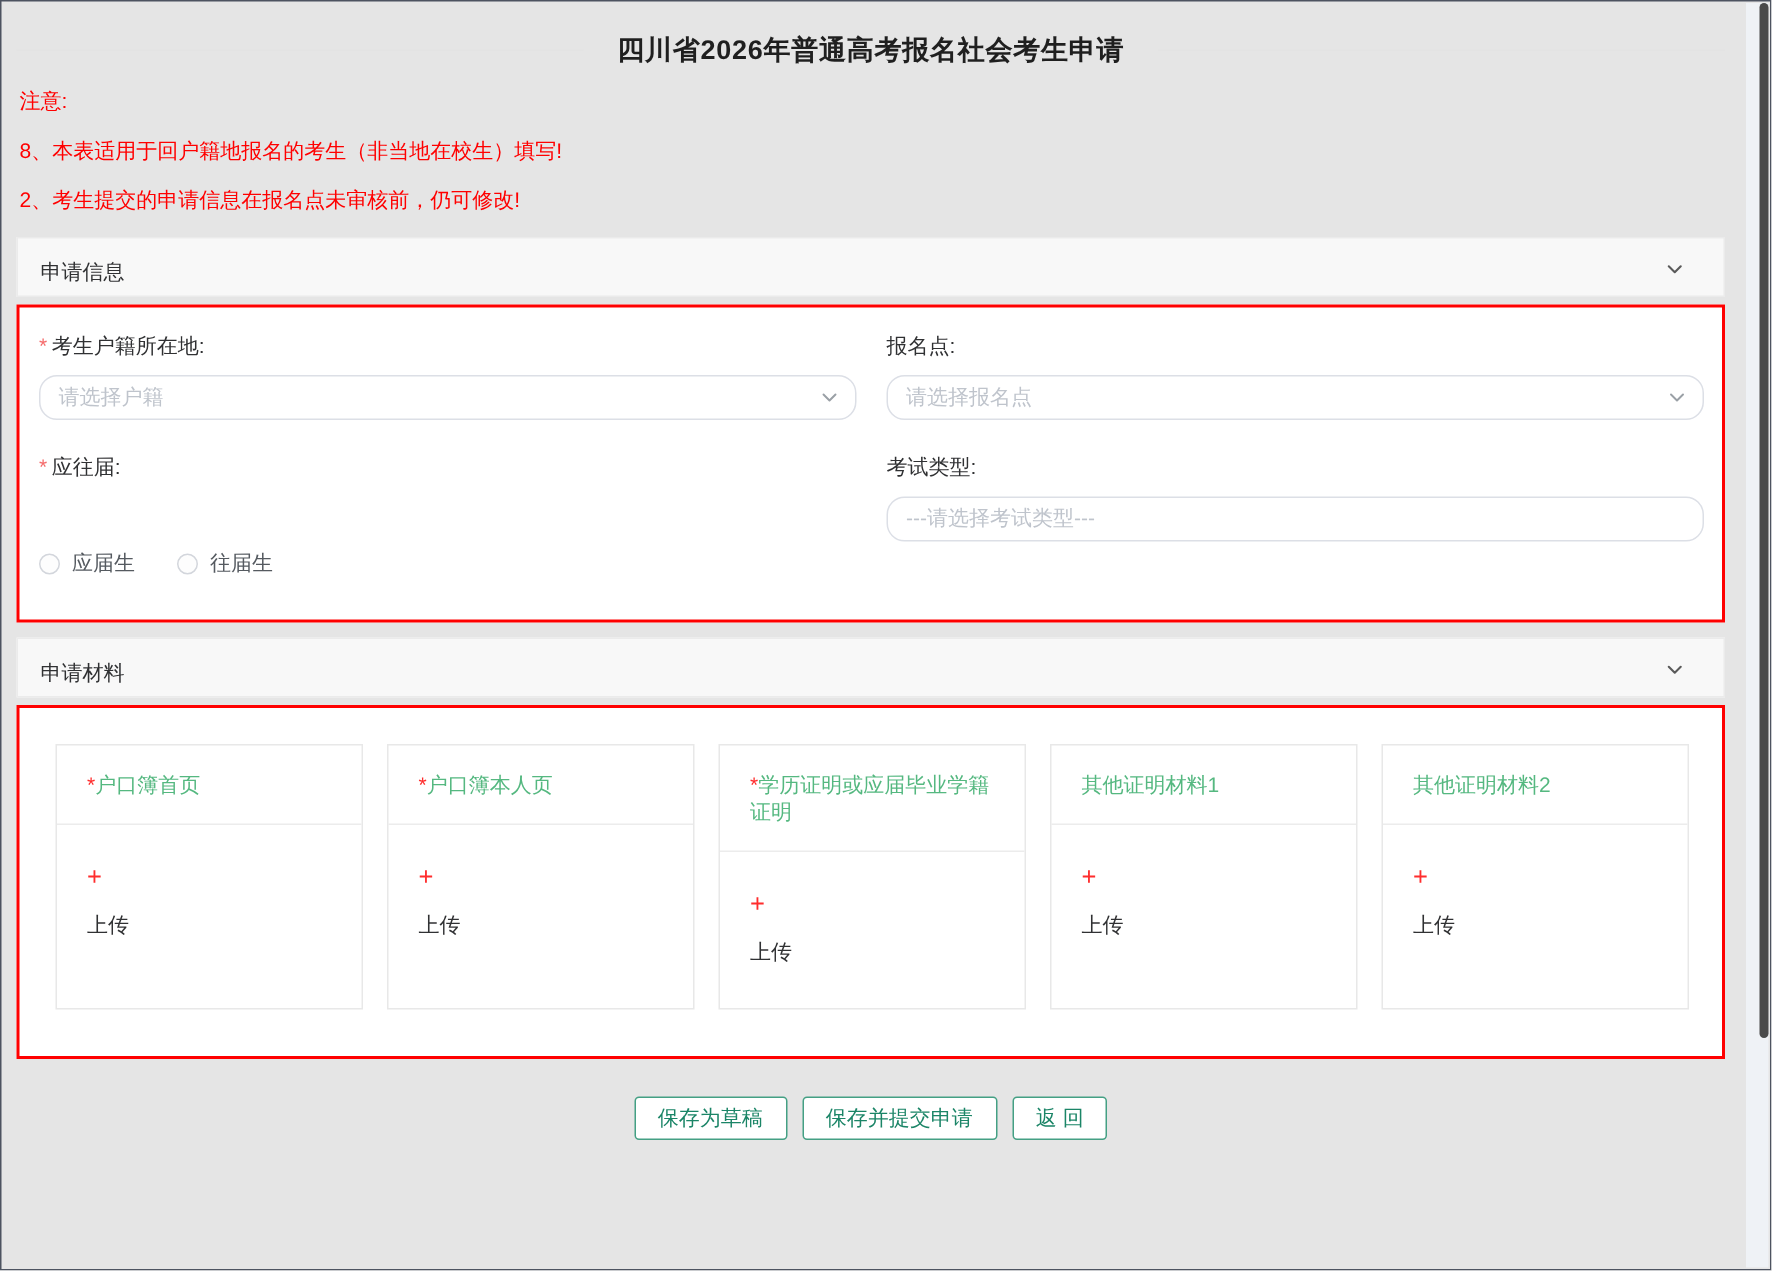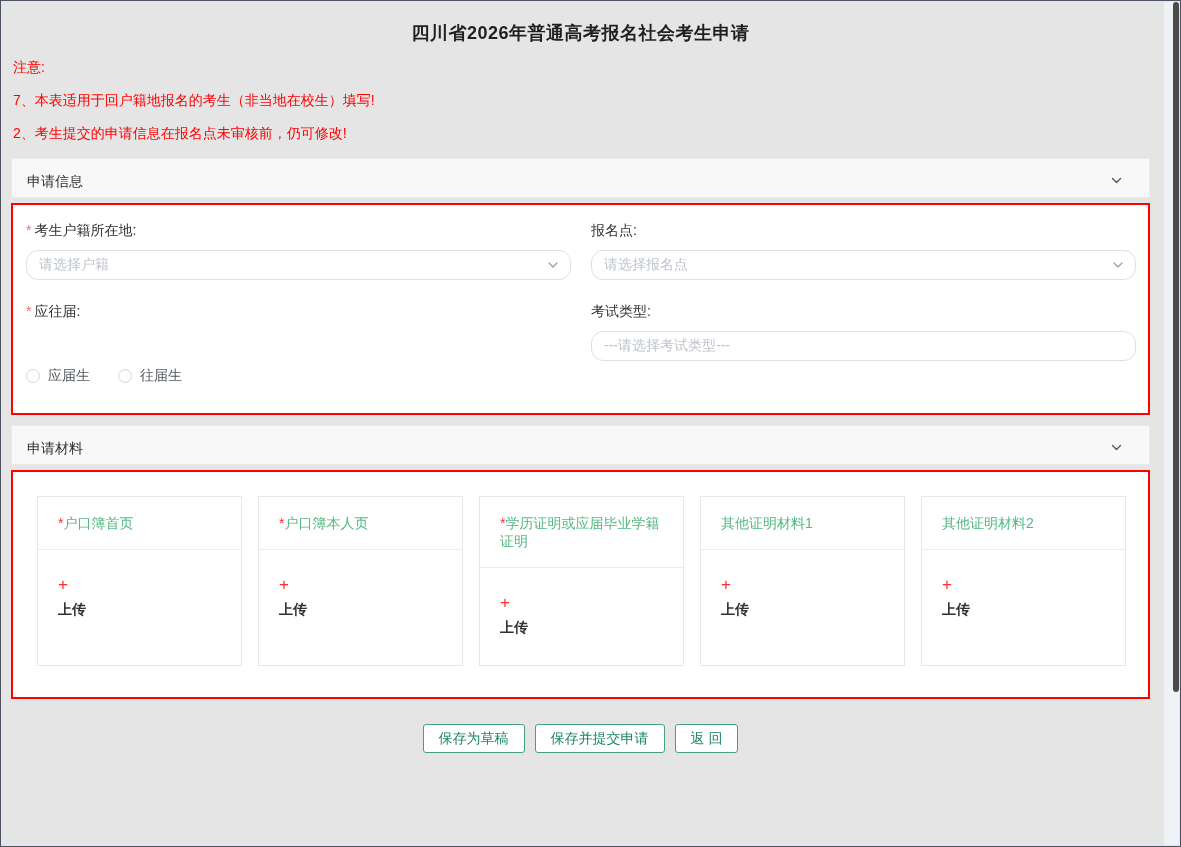--- a/index.html
+++ b/index.html
@@ -129,21 +129,21 @@
     padding: 17px 20px;
     border-bottom: 1px solid #ececec;
     font-size: 14px;
     color: #55b880;
     line-height: 18px;
   }
   .card-req { color: #ff2d2d; }
   .card-body { padding: 26px 20px 28px 20px; }
   .upload-ctl { display: inline-block; cursor: pointer; }
   .plus-glyph { color: #ff2d2d; font-size: 17px; line-height: 18px; }
-  .upload-text { color: #303133; font-size: 14px; margin-top: 7px; font-weight: bold; }
+  .upload-text { color: #303133; font-size: 14px; margin-top: 14px; }
 
   
   .button-row {
     display: flex;
     justify-content: center;
     gap: 10px;
     margin-top: 25px;
   }
   .btn {
     background: #ffffff;
@@ -182,21 +182,21 @@
   <div class="content">
 
     <div class="title-row">
       <span class="hline"></span>
       <span class="page-title">四川省2026年普通高考报名社会考生申请</span>
       <span class="hline"></span>
     </div>
 
     <div class="notice">
       <p>注意:</p>
-      <p>7、本表适用于回户籍地报名的考生（非当地在校生）填写!</p>
+      <p>8、本表适用于回户籍地报名的考生（非当地在校生）填写!</p>
       <p>2、考生提交的申请信息在报名点未审核前，仍可修改!</p>
     </div>
 
     <div class="section-bar">
       <span class="section-label">申请信息</span>
       <span>
         <svg width="13" height="13" viewBox="0 0 13 13">
             <path d="M2.5 4.5l4 4 4-4" stroke="#5a5a5a" stroke-width="1.4" fill="none" stroke-linecap="round" stroke-linejoin="round"></path>
           </svg>
       </span>

